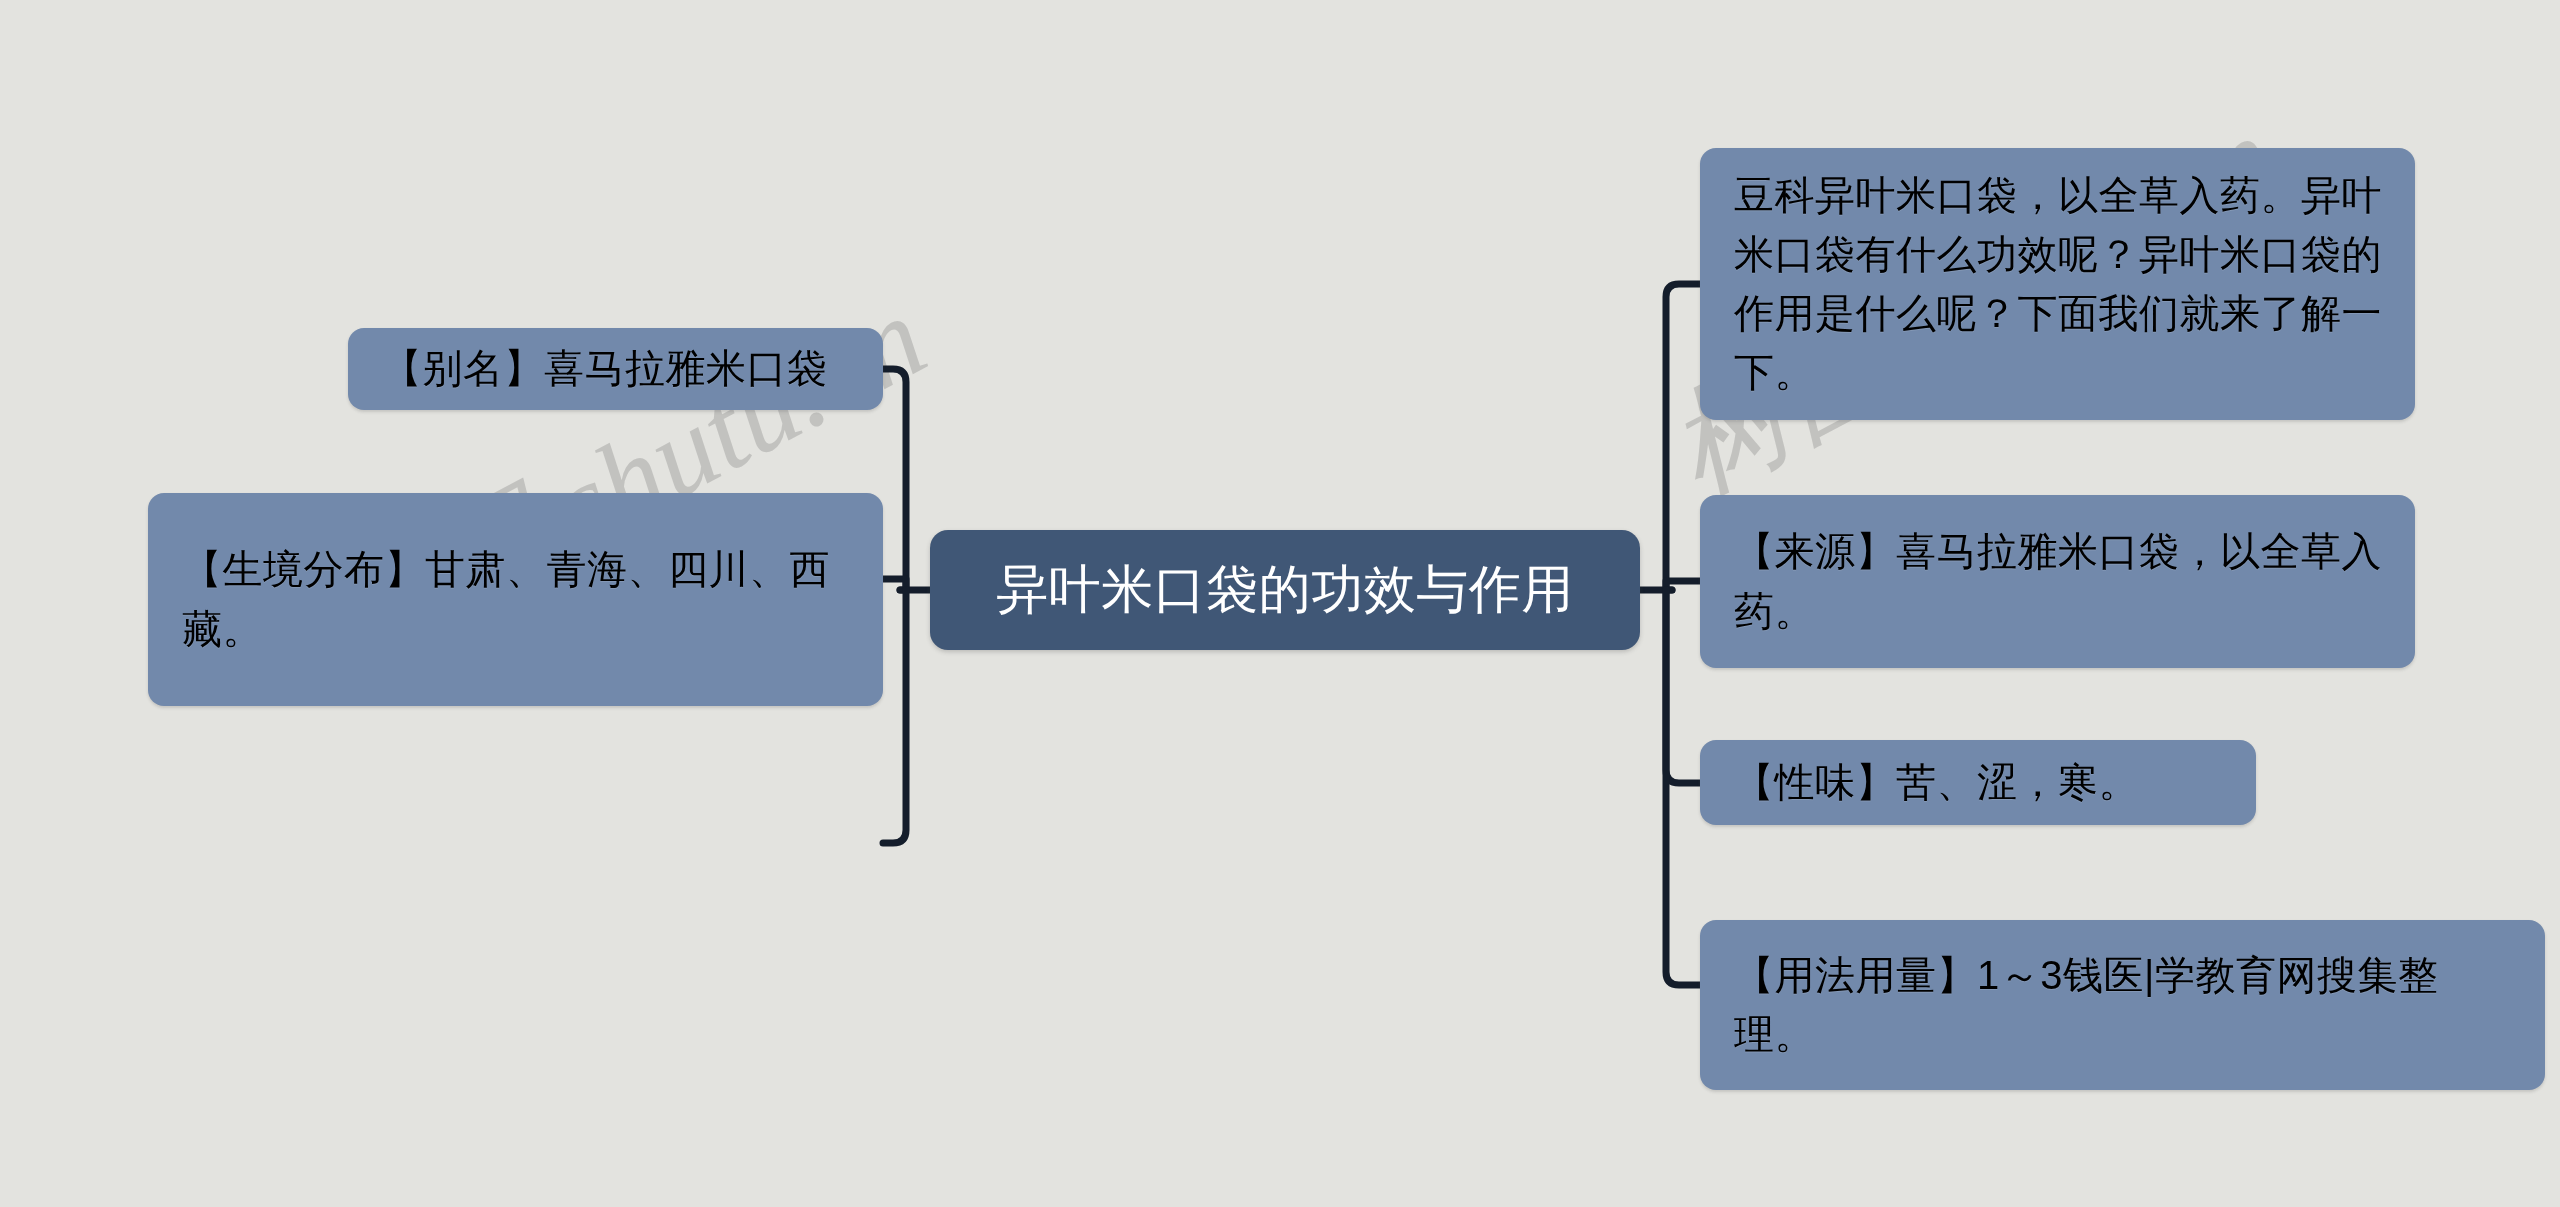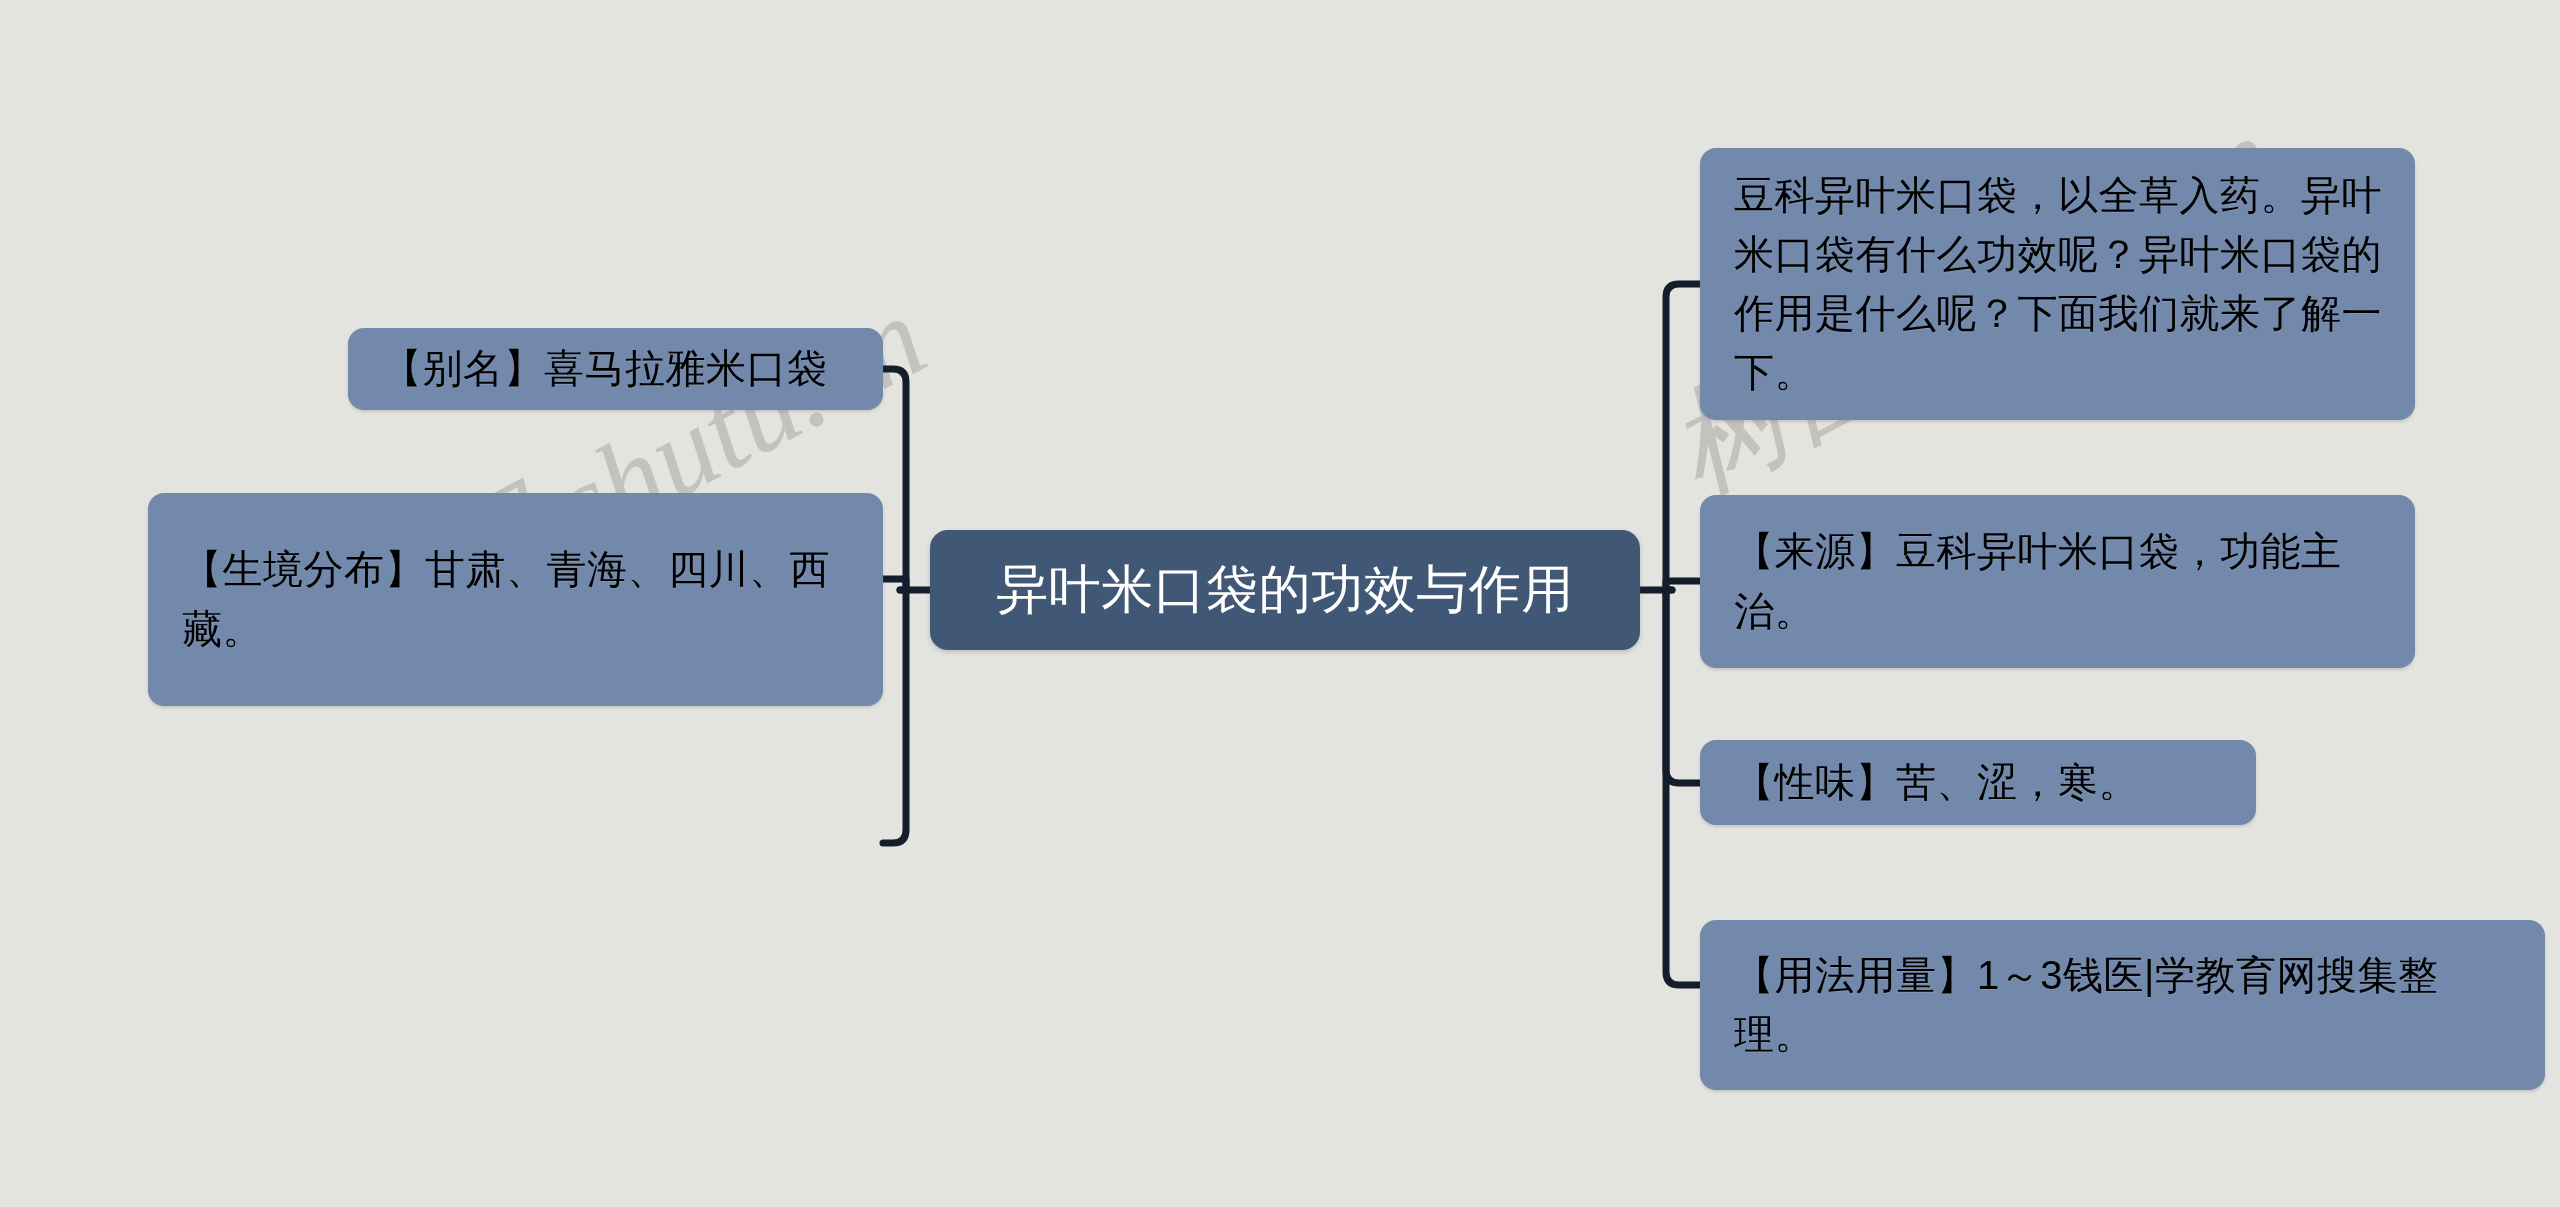--- a/index.html
+++ b/index.html
@@ -147,19 +147,19 @@
 
   <div class="node node-branch" id="node-alias">【别名】喜马拉雅米口袋</div>
 
   <div class="node node-branch" id="node-habitat">【生境分布】甘肃、青海、四川、西藏。</div>
 
 
   <div class="node node-root" id="node-root">异叶米口袋的功效与作用</div>
 
   <div class="node node-branch" id="node-intro">豆科异叶米口袋，以全草入药。异叶米口袋有什么功效呢？异叶米口袋的作用是什么呢？下面我们就来了解一下。</div>
 
-  <div class="node node-branch" id="node-source">【来源】豆科异叶米口袋，功能主治。</div>
+  <div class="node node-branch" id="node-source">【来源】喜马拉雅米口袋，以全草入药。</div>
 
   <div class="node node-branch" id="node-flavor">【性味】苦、涩，寒。</div>
 
   <div class="node node-branch" id="node-dosage">【用法用量】1～3钱医|学教育网搜集整理。</div>
 
 </div>
 
 </body></html>

